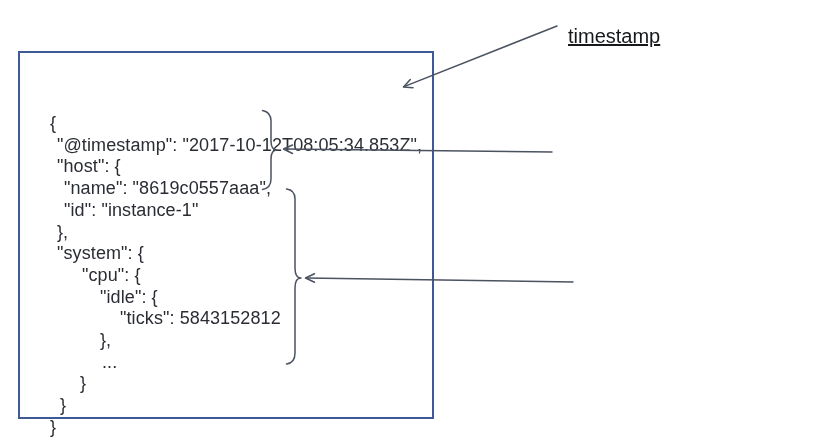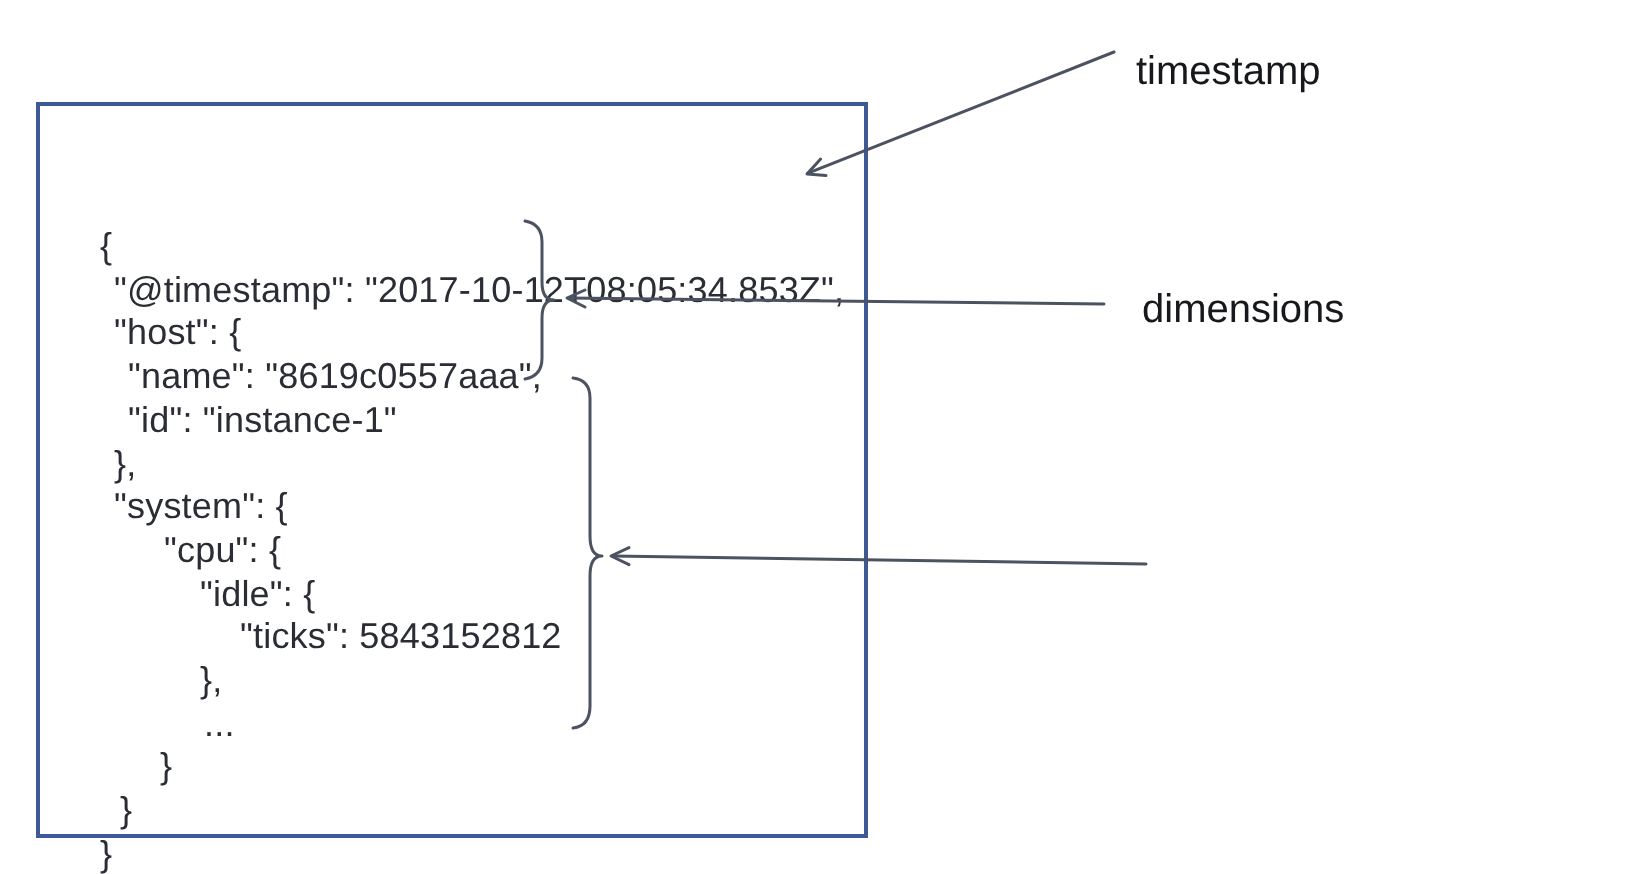--- a/index.html
+++ b/index.html
@@ -46,21 +46,21 @@
     stroke-linecap:round;
     stroke-linejoin:round;
   }
   .label{
     position:absolute;
     font-size:20px;
     line-height:23px;
     color:var(--label-color);
     white-space:nowrap;
   }
-  .label-timestamp{left:568px;top:25px;}
+  .label-timestamp{left:568px;top:25px;text-decoration:underline;}
   .label-dimensions{left:571px;top:144px;}
   .label-metric{left:587px;top:274px;}
 </style>
 </head>
 <body>
 
 <div class="canvas">
 
   <div class="doc-box">
     <div class="code"><div class="code-line" style="padding-left: 0px;">{</div><div class="code-line" style="padding-left: 7px;">"@timestamp": "2017-10-12T08:05:34.853Z",</div><div class="code-line" style="padding-left: 7px;">"host": {</div><div class="code-line" style="padding-left: 14px;">"name": "8619c0557aaa",</div><div class="code-line" style="padding-left: 14px;">"id": "instance-1"</div><div class="code-line" style="padding-left: 7px;">},</div><div class="code-line" style="padding-left: 7px;">"system": {</div><div class="code-line" style="padding-left: 32px;">"cpu": {</div><div class="code-line" style="padding-left: 50px;">"idle": {</div><div class="code-line" style="padding-left: 70px;">"ticks": 5843152812</div><div class="code-line" style="padding-left: 50px;">},</div><div class="code-line" style="padding-left: 52px;">...</div><div class="code-line" style="padding-left: 30px;">}</div><div class="code-line" style="padding-left: 10px;">}</div><div class="code-line" style="padding-left: 0px;">}</div></div>
@@ -87,16 +87,15 @@
     </g>
 
     <g>
       <path class="ann-stroke" d="M 573 282 L 306.5 278"></path>
       <path class="ann-stroke" d="M 314.5 282.3 L 305.5 278 L 314.5 273.8"></path>
     </g>
   </svg>
 
   <div class="label label-timestamp">timestamp</div>
 
-  <div class="label label-dimensions">dimensions</div>
 
 
 </div>
 
 </body></html>

